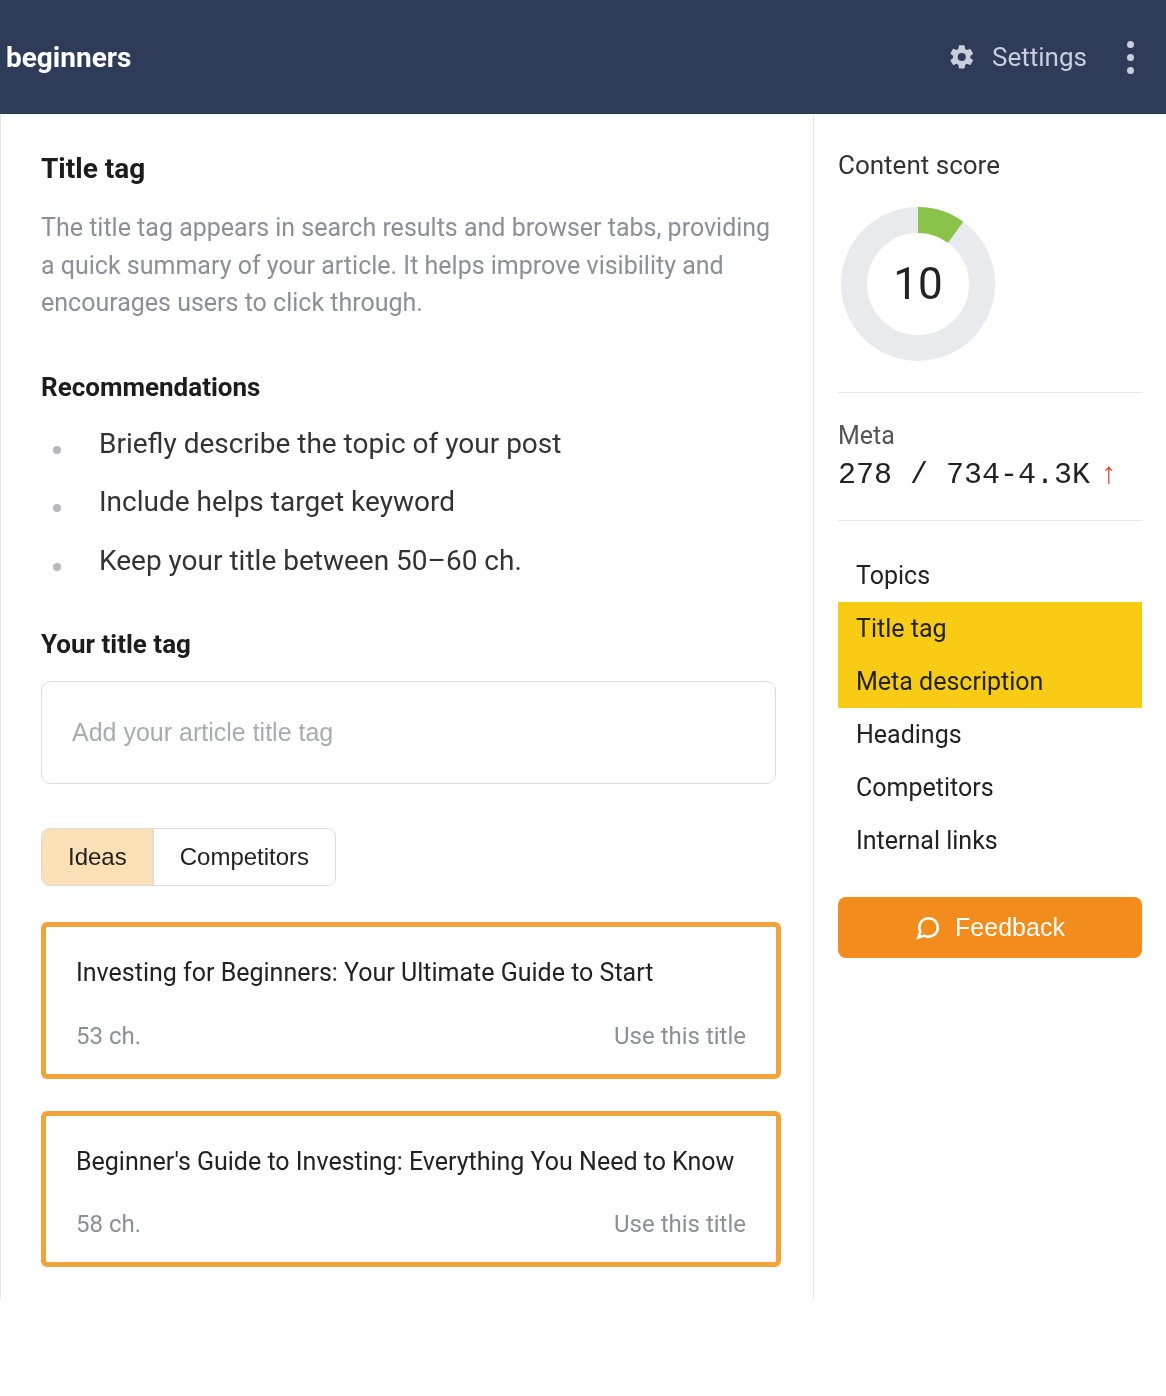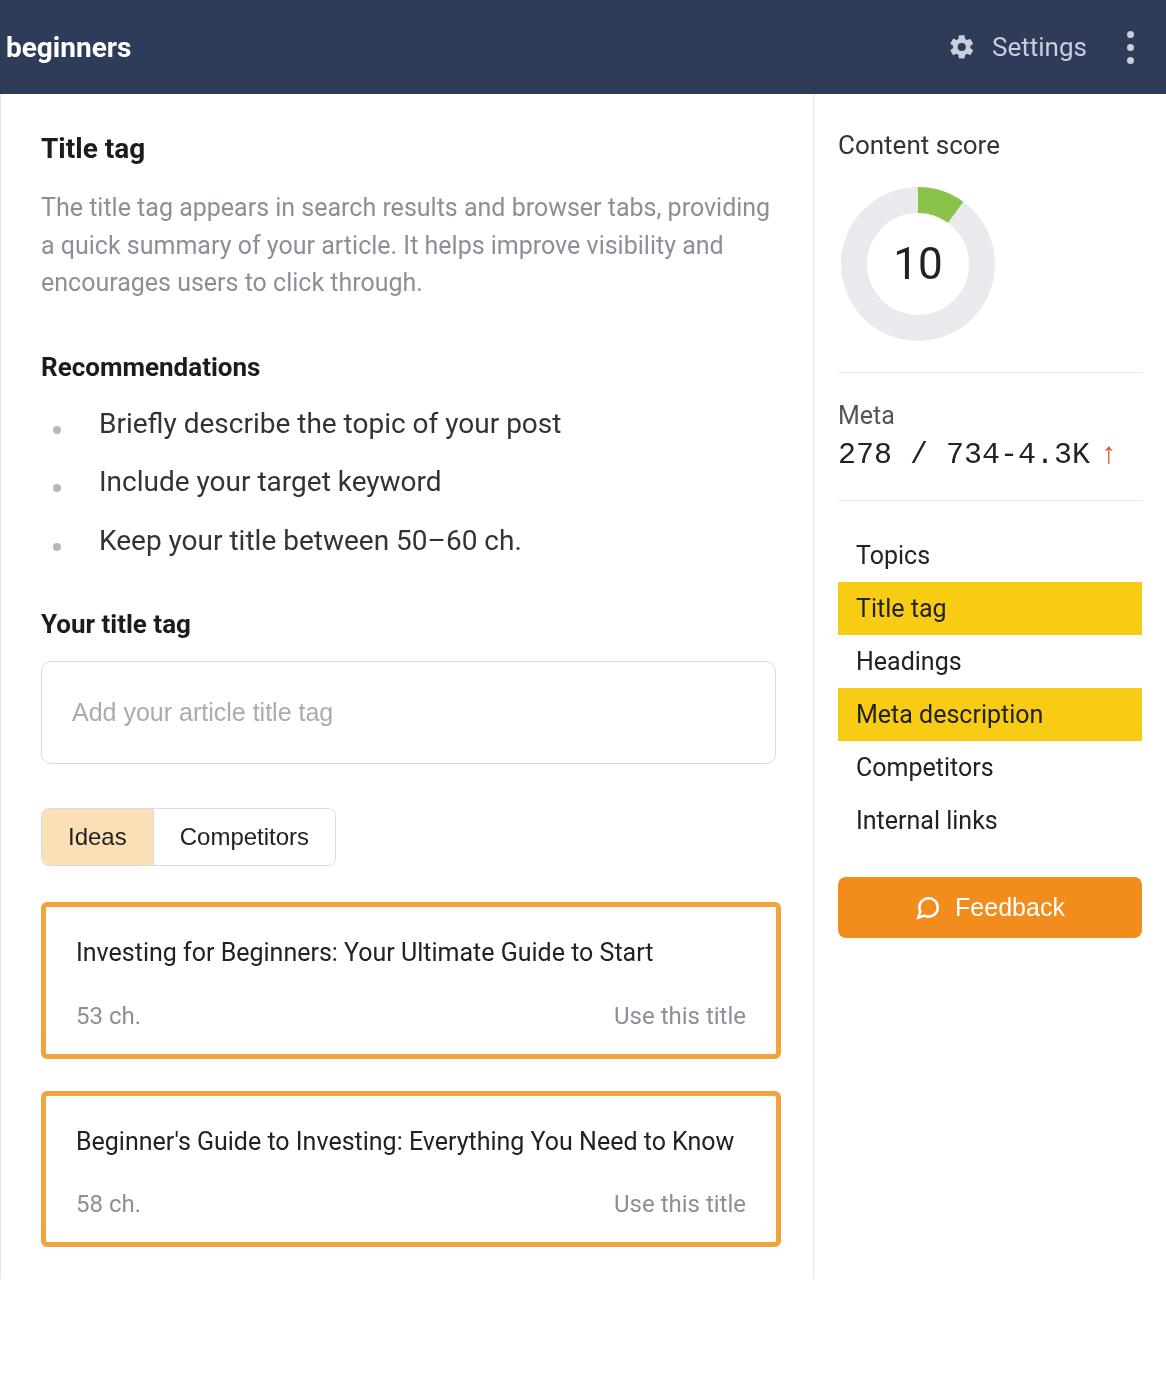--- a/index.html
+++ b/index.html
@@ -2,21 +2,21 @@
 <html><head>
 <meta charset="utf-8">
 <style>
   * { box-sizing: border-box; margin: 0; padding: 0; }
   html, body { font-family: -apple-system, BlinkMacSystemFont, "Segoe UI", Roboto, Helvetica, Arial, sans-serif; background:#fff; color:#222; }
   body { width:1166px; height:1396px; overflow:hidden; }
 
   
   .topbar {
     background:#2E3C5A;
-    height:94px;
+    height:114px;
     display:flex;
     align-items:center;
     justify-content:space-between;
     padding:0 28px 0 0;
     color:#fff;
   }
   .topbar-title {
     font-size:28px;
     font-weight:700;
     color:#fff;
@@ -139,21 +139,21 @@
     <p class="description">The title tag appears in search results and browser tabs, providing a quick summary of your article. It helps improve visibility and encourages users to click through.</p>
 
     <h3 class="sub-heading">Recommendations</h3>
     <ul class="rec-list">
       <li>
           <span class="bullet"></span>
           <span>Briefly describe the topic of your post</span>
         </li>
       <li>
           <span class="bullet"></span>
-          <span>Include your target keyword</span>
+          <span>Include helps target keyword</span>
         </li>
       <li>
           <span class="bullet"></span>
           <span>Keep your title between 50–60 ch.</span>
         </li>
     </ul>
 
     <h3 class="sub-heading">Your title tag</h3>
     <input type="text" class="title-input" placeholder="Add your article title tag" style="">
 
@@ -197,22 +197,22 @@
     <div class="words-value">
       <span>278 / 734-4.3K</span>
       <span class="arrow-up">↑</span>
     </div>
 
     <div class="divider"></div>
 
     <div class="nav-list">
       <div class="nav-item">Topics</div>
       <div class="nav-item highlight">Title tag</div>
+      <div class="nav-item highlight">Meta description</div>
       <div class="nav-item">Headings</div>
-      <div class="nav-item highlight">Meta description</div>
       <div class="nav-item">Competitors</div>
       <div class="nav-item">Internal links</div>
     </div>
 
     <button class="feedback-btn">
       <svg class="chat-svg" viewBox="0 0 24 24" fill="none" stroke="#fff" stroke-width="2.4">
         <path d="M21 11.5a8.38 8.38 0 0 1-8.5 8.5 8.5 8.5 0 0 1-3.9-.95L3 21l1.95-5.6A8.5 8.5 0 0 1 4 11.5 8.38 8.38 0 0 1 12.5 3 8.38 8.38 0 0 1 21 11.5z"></path>
       </svg>
       <span>Feedback</span>
     </button>

